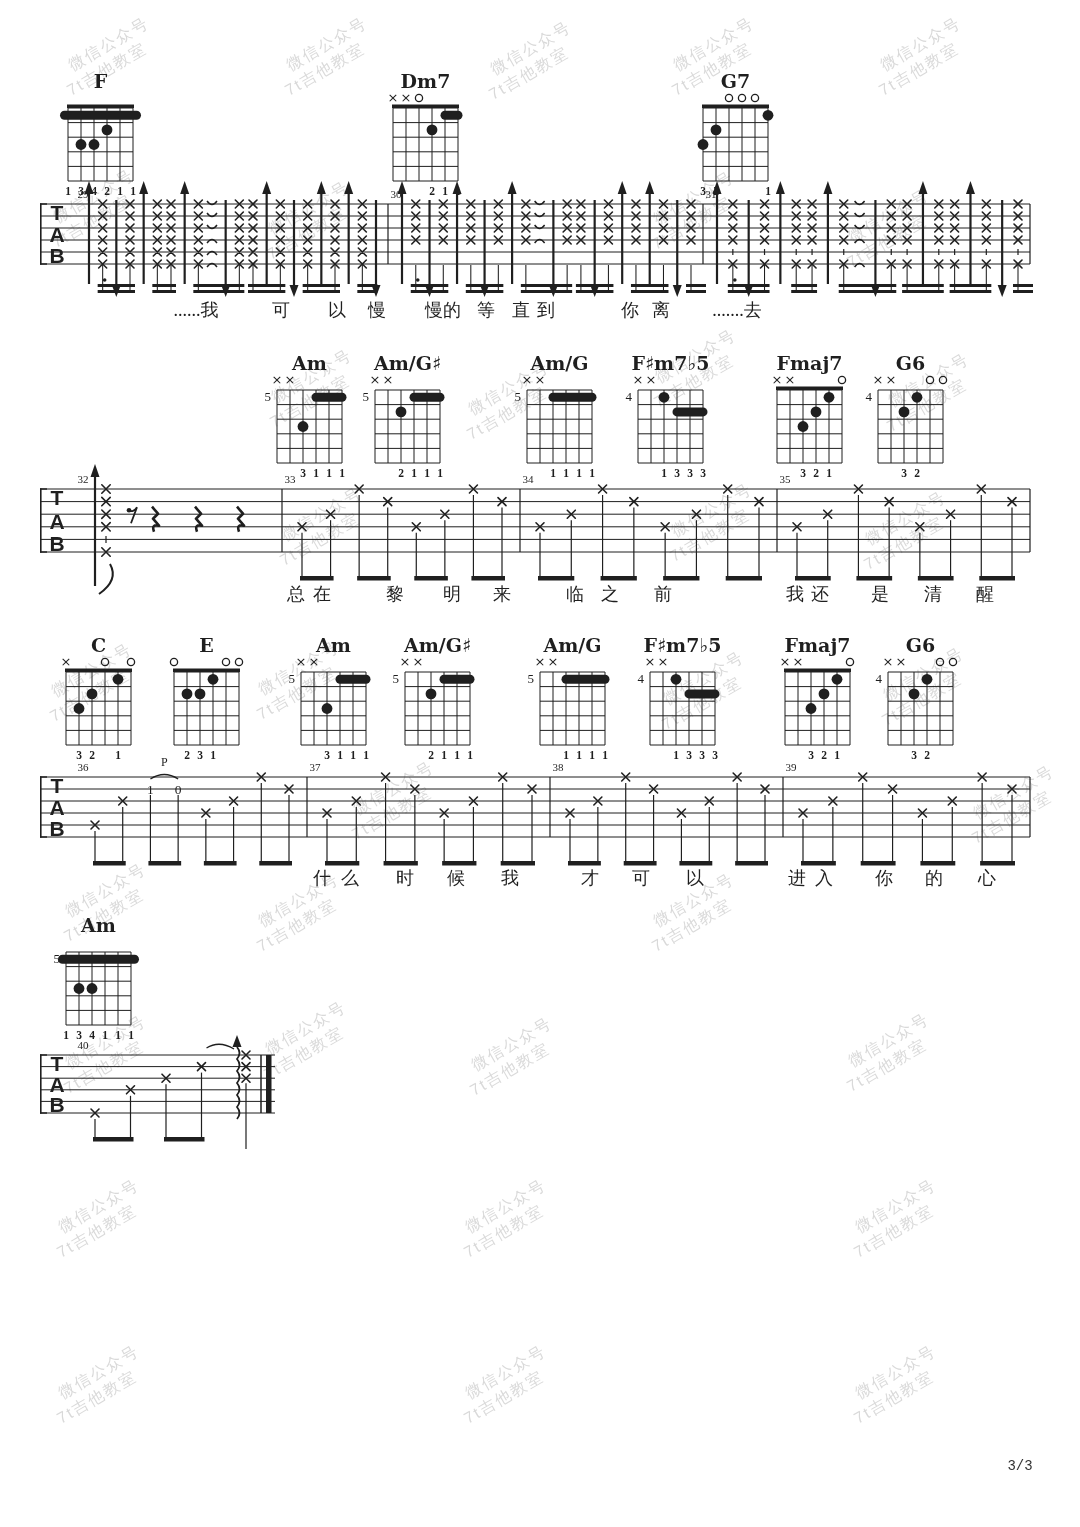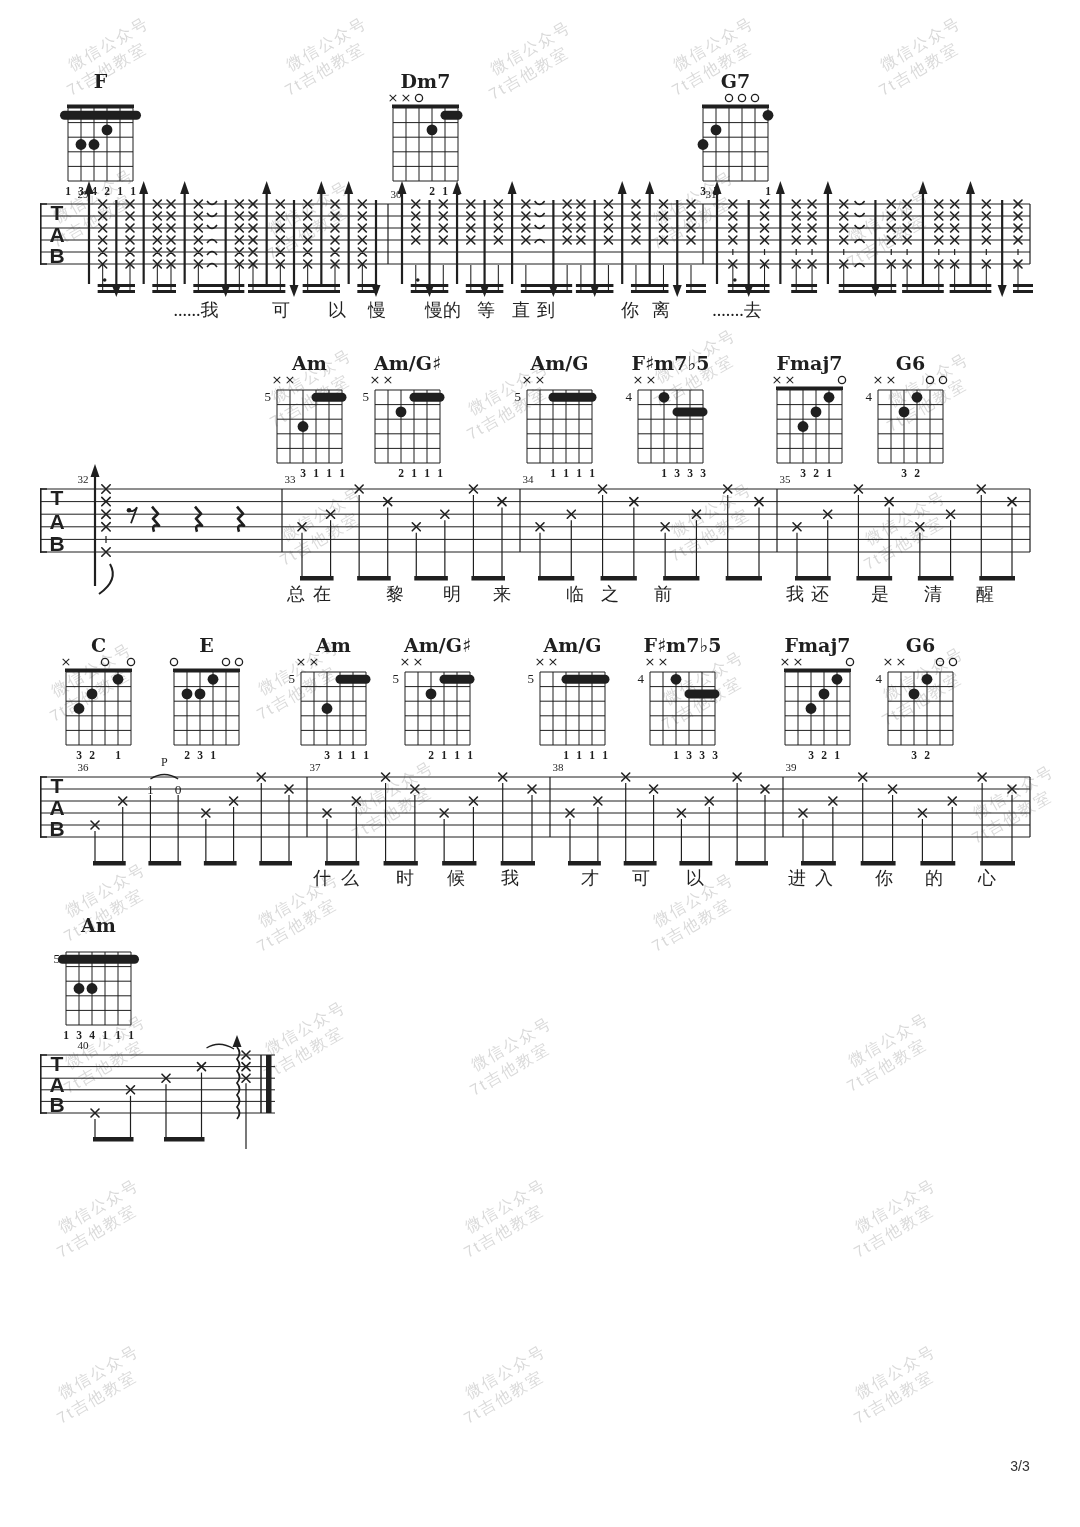--- a/index.html
+++ b/index.html
@@ -5,21 +5,21 @@
   html,body{margin:0;padding:0;background:#e8e8e8;}
   #page{position:relative;width:1080px;height:1527px;background:#ffffff;margin:0 auto;overflow:hidden;
         font-family:"Liberation Serif","DejaVu Serif",serif;}
   #score{position:absolute;left:0;top:0;z-index:2;}
   #wm-layer{position:absolute;left:0;top:0;width:100%;height:100%;z-index:1;}
   .wm{position:absolute;transform:rotate(-30deg);transform-origin:left top;
       color:#c3c3c3;opacity:.62;font-family:"Liberation Sans","DejaVu Sans",sans-serif;
       font-size:16px;letter-spacing:2px;line-height:1.3;white-space:nowrap;}
   .wm .l2{display:block;margin-left:-14px;}
   #page-number{position:absolute;left:995px;top:1458px;width:50px;text-align:center;z-index:3;
-      font-size:14px;color:#333;font-family:Liberation Sans, sans-serif;}
+      font-size:14px;color:#333;font-family:Liberation Mono, monospace;}
 </style>
 </head>
 <body>
 
 <div id="page">
   <div id="wm-layer">
       <div class="wm" style="left: 65px; top: 58px; color: rgb(195, 195, 195);"><span>微信公众号</span><span class="l2">7t吉他教室</span></div>
       <div class="wm" style="left: 283px; top: 58px; color: rgb(195, 195, 195);"><span>微信公众号</span><span class="l2">7t吉他教室</span></div>
       <div class="wm" style="left: 487px; top: 62px; color: rgb(195, 195, 195);"><span>微信公众号</span><span class="l2">7t吉他教室</span></div>
       <div class="wm" style="left: 670px; top: 58px; color: rgb(195, 195, 195);"><span>微信公众号</span><span class="l2">7t吉他教室</span></div>

